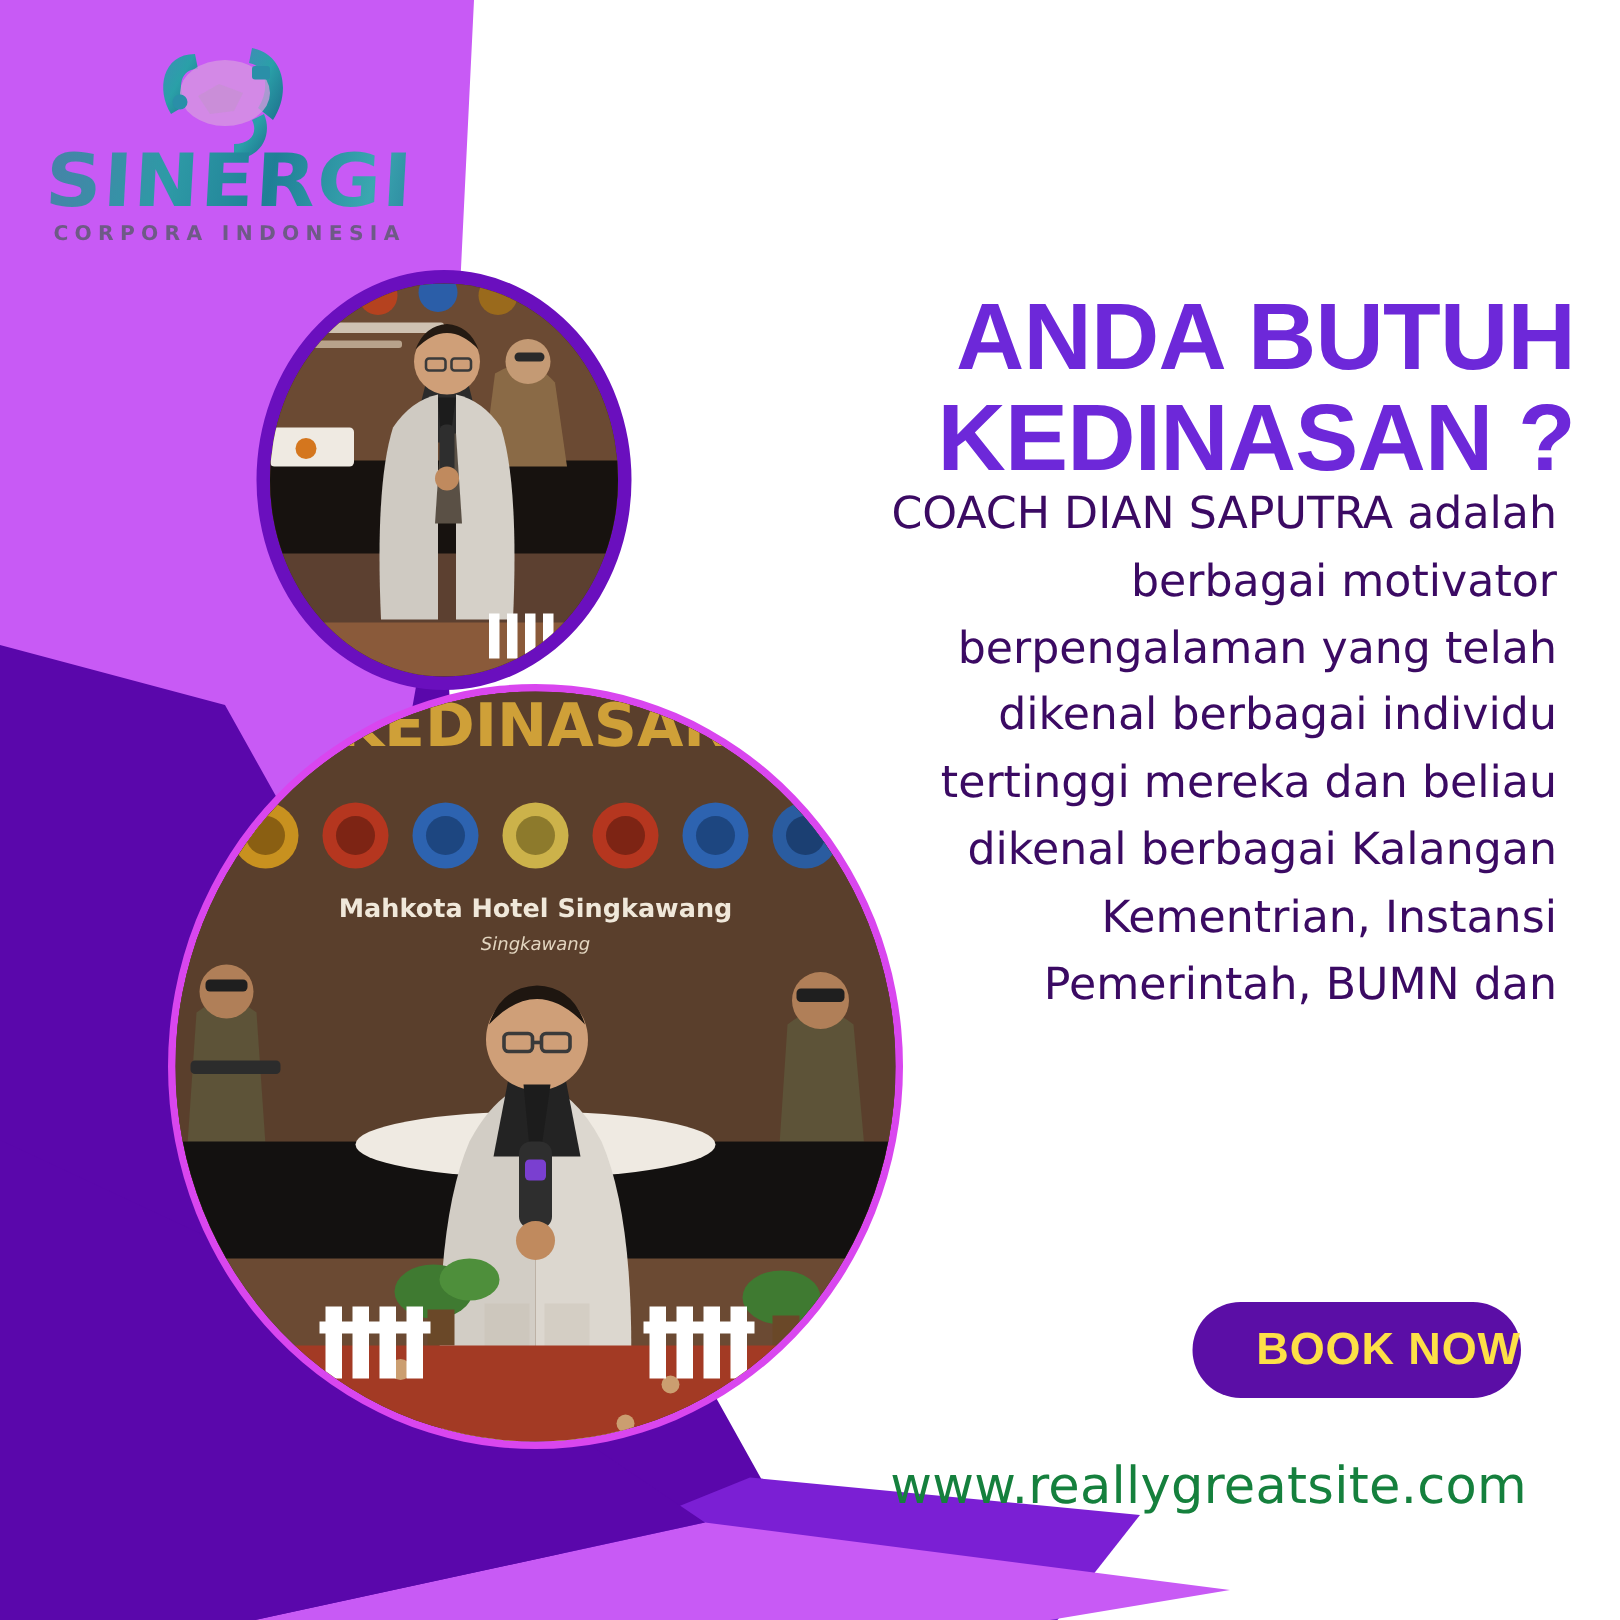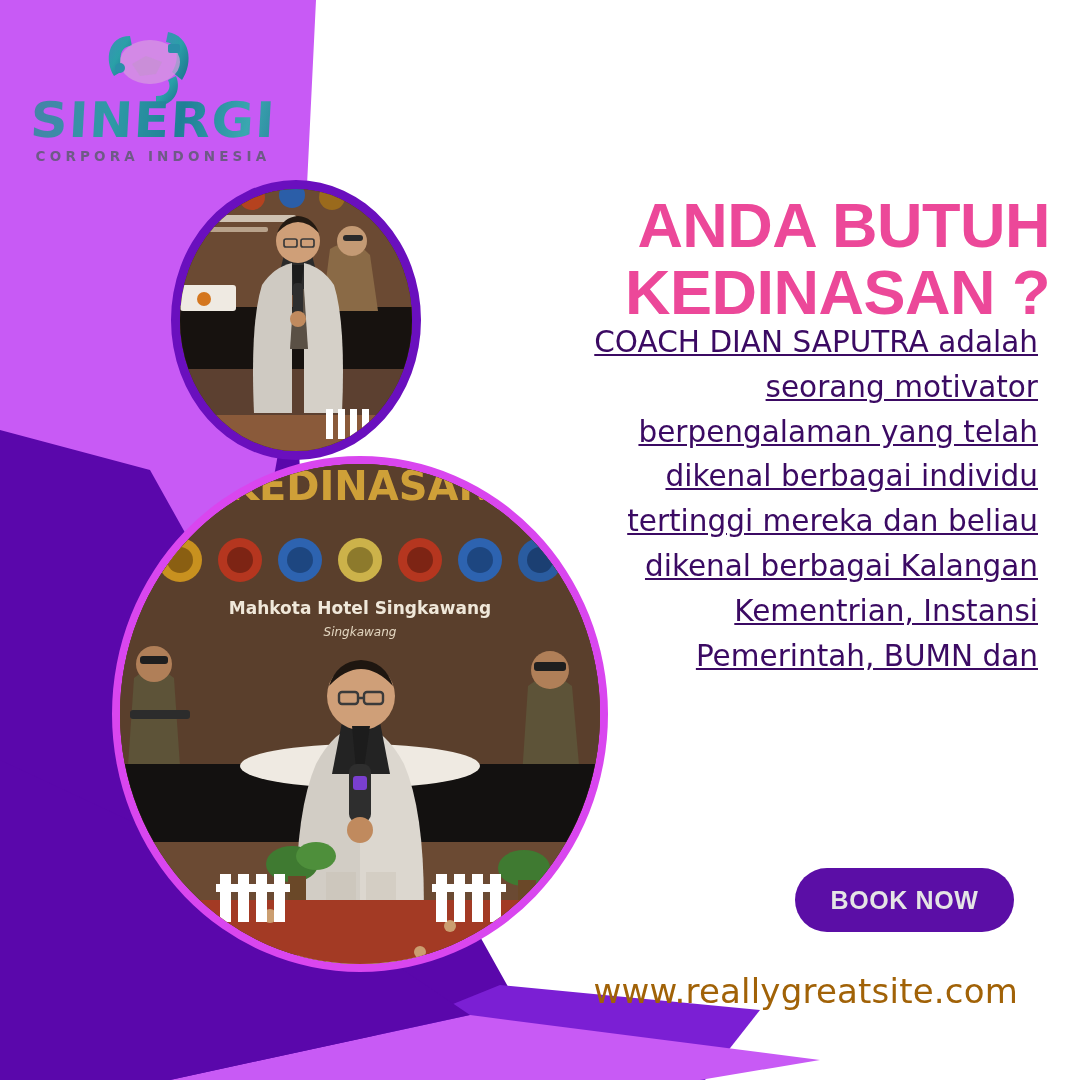--- a/index.html
+++ b/index.html
@@ -86,96 +86,96 @@
     top: 180px;
     width: 232px;
     height: 262px;
     border: 9px solid #6a0fbe;
   }
   #photo-main {
     left: 112px;
     top: 456px;
     width: 480px;
     height: 500px;
-    border: 8px solid #d946ef;
+    border: 5px solid #d946ef;
   }
   .photo-inner {
     position: absolute;
     inset: 0;
     overflow: hidden;
   }
 
   
   #headline {
     position: absolute;
     left: 505px;
     top: 150px;
     width: 545px;
     text-align: right;
-    color: #ec4899;
+    color: #6d28d9;
     font-size: 63px;
     line-height: 1.06;
     font-weight: 700;
     letter-spacing: -0.5px;
     font-family: "Liberation Sans", sans-serif;
   }
   #headline .hl-line { display: block; white-space: nowrap; }
 
   #body-copy {
     position: absolute;
     left: 560px;
     top: 320px;
     width: 478px;
     text-align: right;
     color: #3b0a63;
     font-size: 29.5px;
     line-height: 1.52;
     font-weight: 500;
     font-family: "DejaVu Sans", sans-serif;
-    text-decoration: underline;
   }
   #body-copy .bc-line { display: block; white-space: nowrap; }
 
   #book-now-button {
     position: absolute;
     left: 795px;
     top: 868px;
     width: 219px;
     height: 64px;
     border-radius: 34px;
     background: #5b0ea6;
-    color: #e5e5e5;
+    color: #fde047;
     border: none;
-    font-size: 25px;
+    font-size: 30px;
     font-weight: 700;
     letter-spacing: 0.6px;
     font-family: "Liberation Sans", sans-serif;
     cursor: pointer;
     padding: 0;
+    text-align: right;
   }
 
   #phone-number {
     position: absolute;
     left: 540px;
     top: 934px;
     width: 478px;
     text-align: right;
     color: #2e0a52;
     font-size: 34px;
     font-weight: 500;
     letter-spacing: 0.3px;
     font-family: "DejaVu Sans", sans-serif;
   }
   #website-url {
     position: absolute;
     left: 500px;
     top: 971px;
     width: 518px;
     text-align: right;
-    color: #a16207;
+    color: #15803d;
     font-size: 34px;
     font-weight: 500;
     letter-spacing: 0.2px;
     font-family: "DejaVu Sans", sans-serif;
   }
 </style>
 </head>
 <body>
 
 <div id="poster">
@@ -336,21 +336,21 @@
     </svg>
   </div>
 
   <h1 id="headline">
     <span class="hl-line">ANDA BUTUH</span>
     <span class="hl-line">KEDINASAN ?</span>
   </h1>
 
   <div id="body-copy">
     <span class="bc-line">COACH DIAN SAPUTRA adalah</span>
-    <span class="bc-line">seorang motivator</span>
+    <span class="bc-line">berbagai motivator</span>
     <span class="bc-line">berpengalaman yang telah</span>
     <span class="bc-line">dikenal berbagai individu</span>
     <span class="bc-line">tertinggi mereka dan beliau</span>
     <span class="bc-line">dikenal berbagai Kalangan</span>
     <span class="bc-line">Kementrian, Instansi</span>
     <span class="bc-line">Pemerintah, BUMN dan</span>
   </div>
 
   <button id="book-now-button">BOOK NOW</button>
   <div id="website-url">www.reallygreatsite.com</div>

